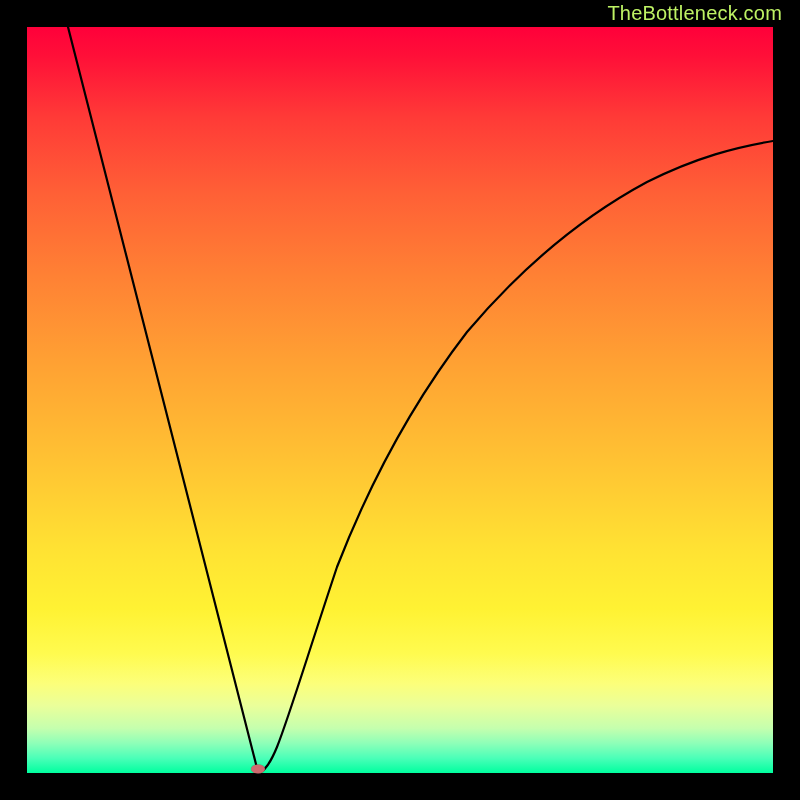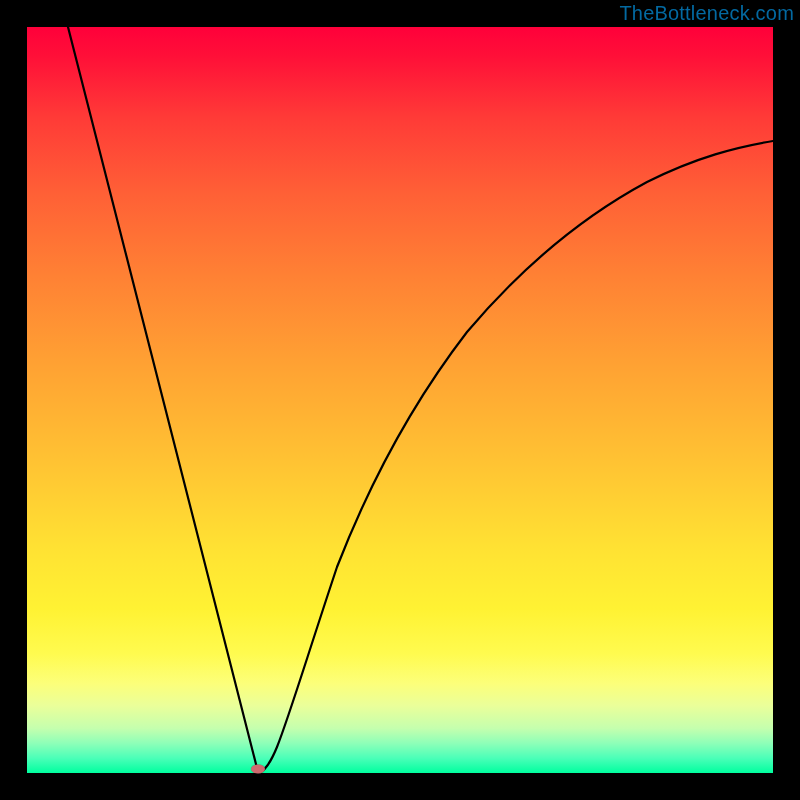--- a/index.html
+++ b/index.html
@@ -13,22 +13,22 @@
   }
   .frame {
     position: relative;
     width: 800px;
     height: 800px;
     background: #000;
   }
   .watermark {
     position: absolute;
     top: 2px;
-    right: 6px;
-    color: #0369a1;
+    right: 18px;
+    color: #bef264;
     font-size: 20px;
     font-weight: 400;
     letter-spacing: 0.2px;
     z-index: 10;
     user-select: none;
     text-align: right;
   }
   .plot-area {
     position: absolute;
     left: 27px;

